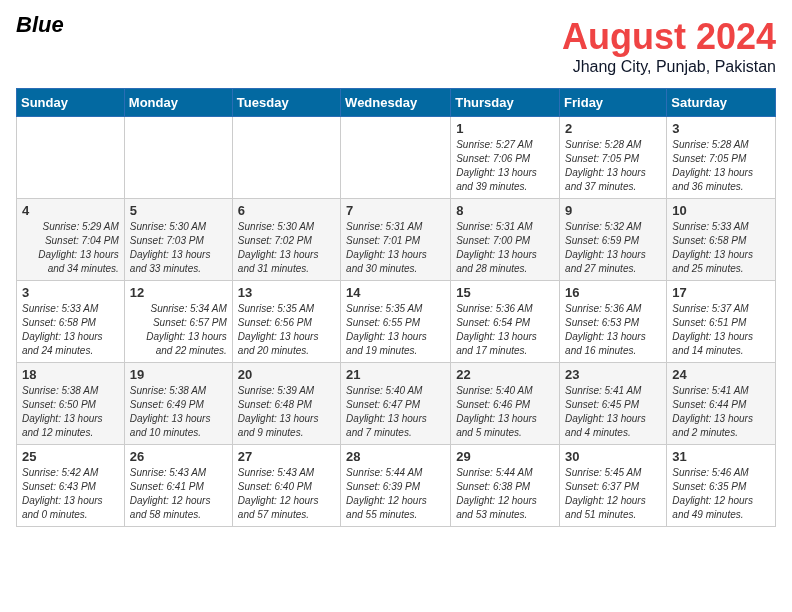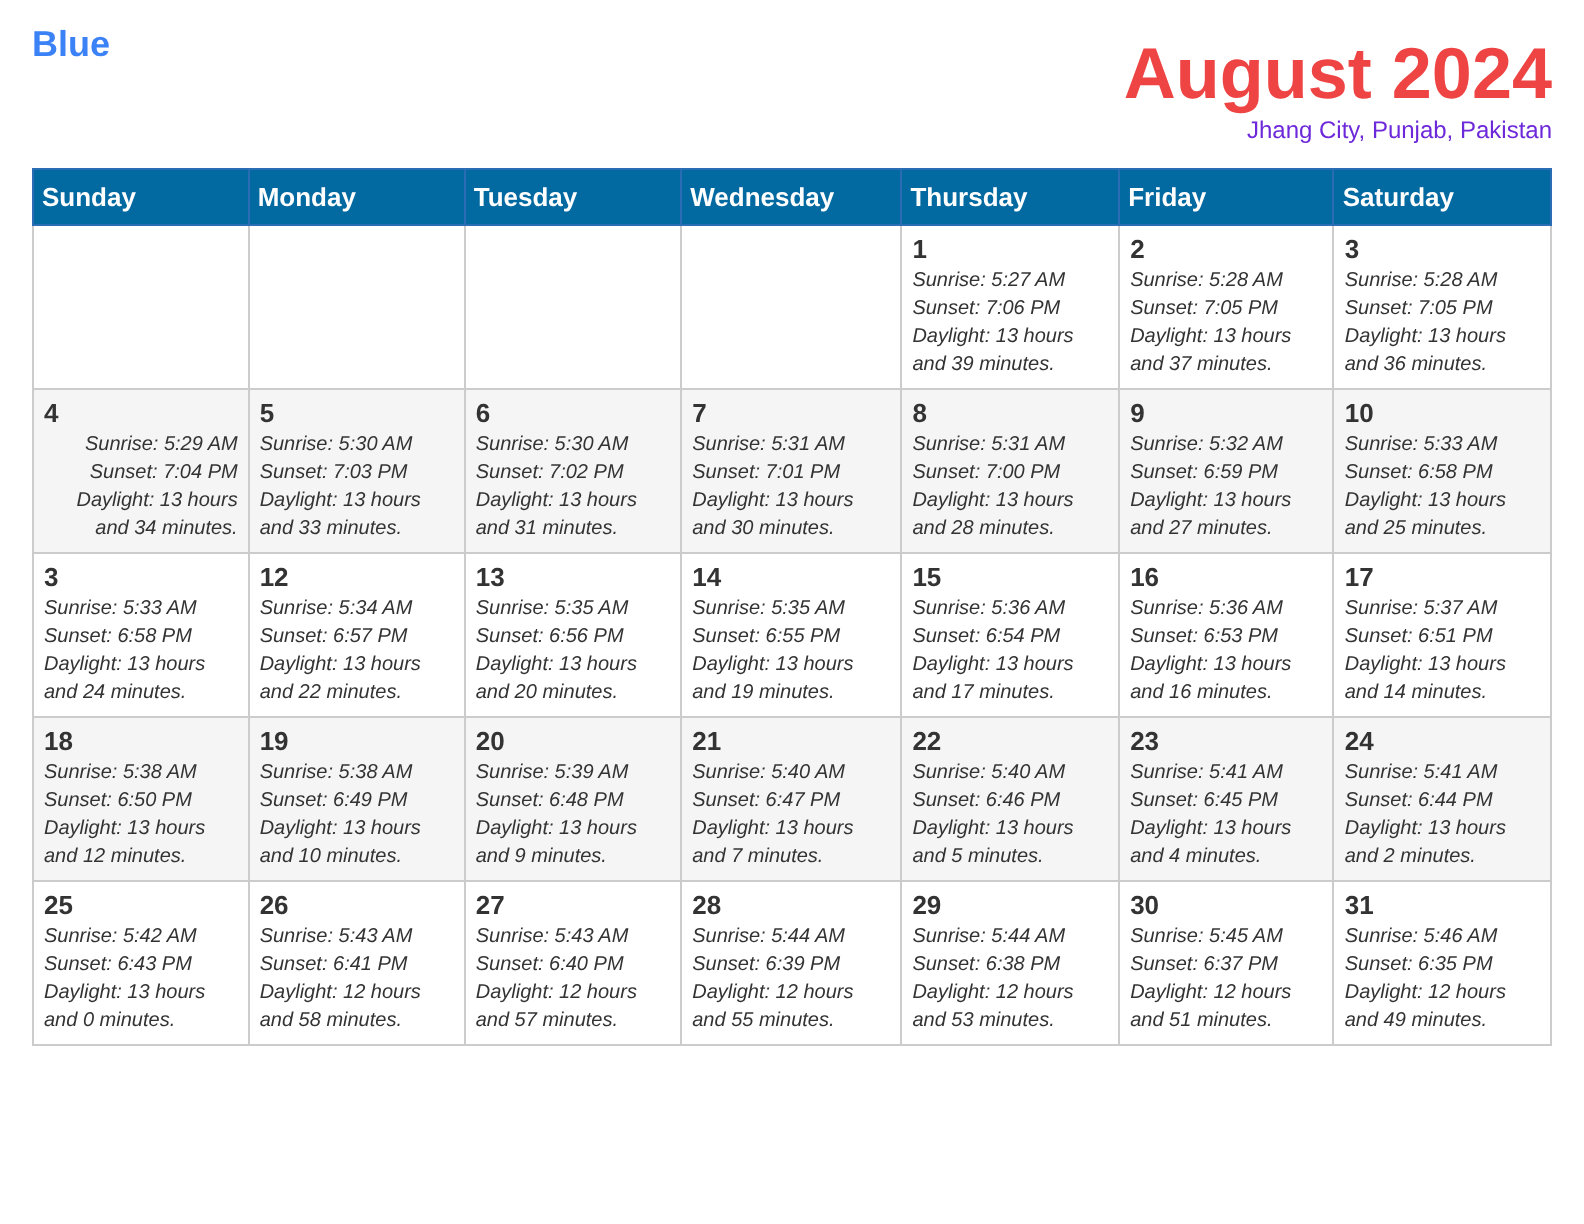--- a/index.html
+++ b/index.html
@@ -32,22 +32,22 @@
     }
     .title-section {
       text-align: right;
     }
     .month-year {
       font-size: 36px;
       font-weight: bold;
       color: #ef4444;
     }
     .location {
-      font-size: 12px;
-      color: #6d28d9;
+      font-size: 16px;
+      color: #0f172a;
     }
     .calendar {
       width: 100%;
       border-collapse: collapse;
     }
     .calendar th {
       background-color: #0369a1;
       color: #fff;
       font-size: 13px;
       font-weight: bold;
@@ -82,21 +82,21 @@
     }
     .empty-cell {
       background: #fff !important;
     }
   </style>
 </head>
 <body>
 
 <div class="header">
   <div class="logo">
-    <span style="font-size:18px;font-weight:bold;color:#3b82f6;margin-top:-4px;">Blue</span>
+    <span style="font-size:22px;font-weight:bold;color:#000000;margin-top:-4px;font-style:italic;">Blue</span>
   </div>
   <div class="title-section">
     <div class="month-year">August 2024</div>
     <div class="location">Jhang City, Punjab, Pakistan</div>
   </div>
 </div>
 
 <table class="calendar">
   <thead>
     <tr>
@@ -191,21 +191,21 @@
       <tr>
         <td>
           <span class="day-num">3</span>
           <div class="day-info" style="white-space: pre-line;">Sunrise: 5:33 AM
 Sunset: 6:58 PM
 Daylight: 13 hours
 and 24 minutes.</div>
         </td>
         <td>
           <span class="day-num">12</span>
-          <div class="day-info" style="white-space: pre-line;">Sunrise: 5:34 AM
+          <div class="day-info" style="white-space: pre-line; text-align: right;">Sunrise: 5:34 AM
 Sunset: 6:57 PM
 Daylight: 13 hours
 and 22 minutes.</div>
         </td>
         <td>
           <span class="day-num">13</span>
           <div class="day-info" style="white-space: pre-line;">Sunrise: 5:35 AM
 Sunset: 6:56 PM
 Daylight: 13 hours
 and 20 minutes.</div>

